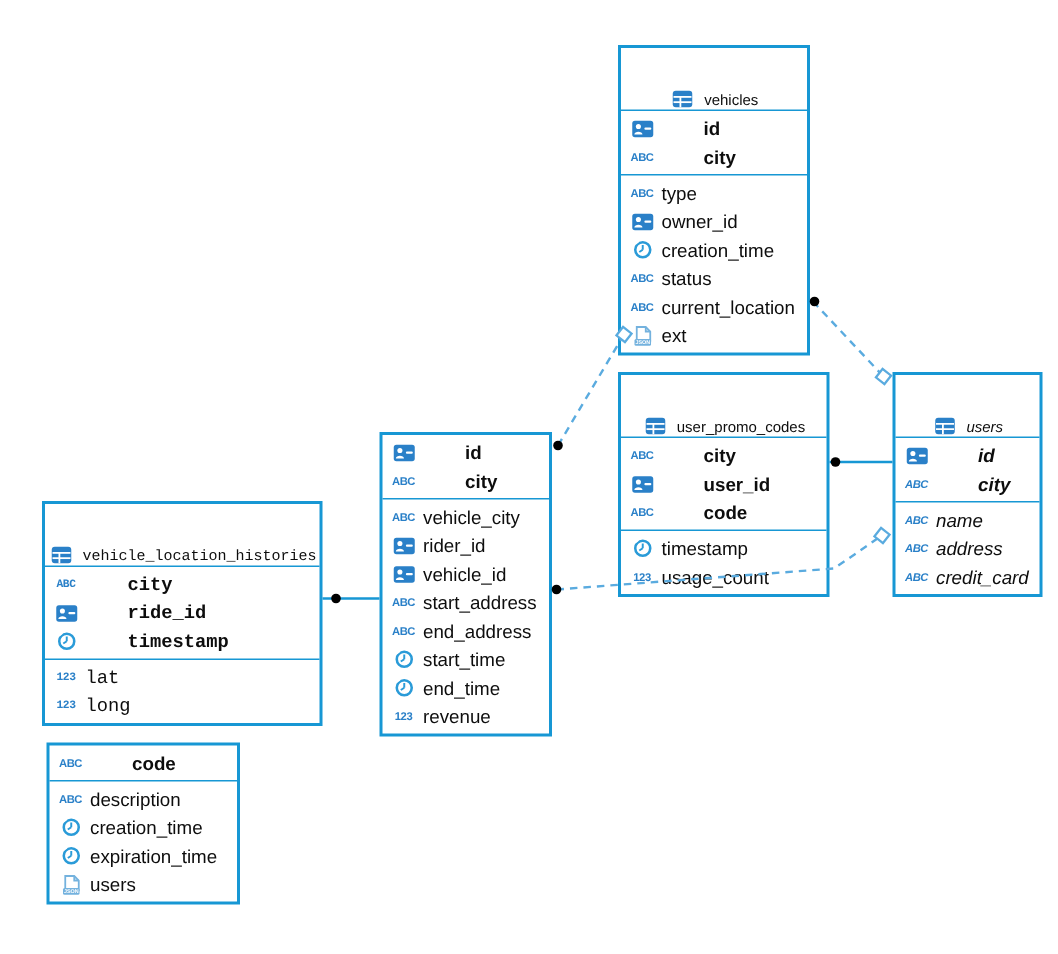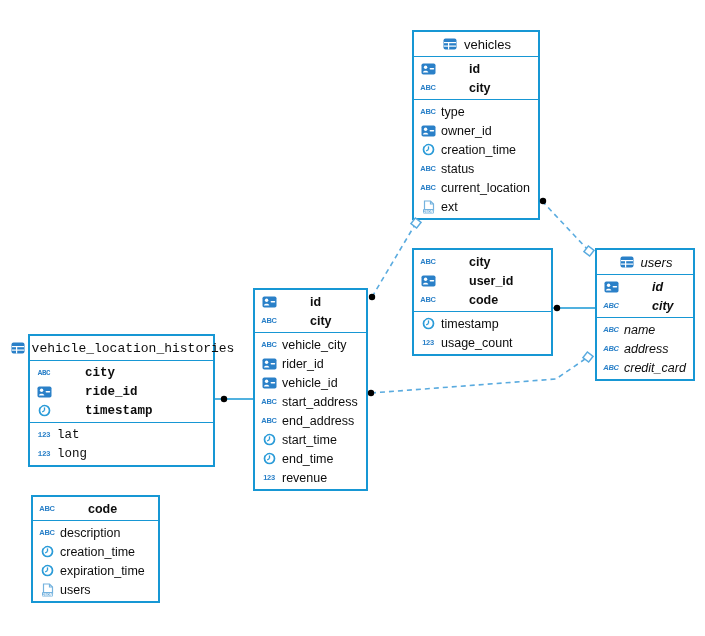--- a/index.html
+++ b/index.html
@@ -17,25 +17,26 @@
   .db-table{
     position:absolute;
     background:#ffffff;
     border:2px solid #1797d4;
     box-sizing:border-box;
     z-index:2;
     color:#0d0d0d;
   }
   .db-table-header{
     height:24px;
-    display:flex;align-items:center;justify-content:center;gap:5px;
+    display:flex;align-items:flex-end;justify-content:center;gap:5px;
     border-bottom:1.5px solid #1797d4;
-    font-size:13px;
+    font-size:10px;
     padding:0 6px;
     white-space:nowrap;
+    margin-top:17px;
   }
   .db-section{padding:2px 0;}
   .db-section.keys{border-bottom:1.5px solid #1797d4;}
   .db-section.keys .db-row{font-weight:700;gap:32px;}
   .db-row{
     height:19px;
     display:flex;align-items:center;gap:4px;
     padding:0 4px 0 5px;
     font-size:12.5px;
     white-space:nowrap;
@@ -131,20 +132,31 @@
               <path d="M8.5 1 v3 h3" fill="none" stroke="#74b2de" stroke-width="1.2"></path>
               <rect x="1" y="9" width="11" height="4.5" rx="1" fill="#74b2de"></rect>
               <text x="6.5" y="12.6" font-size="3.6" fill="#fff" text-anchor="middle" font-family="Liberation Sans, sans-serif" font-weight="bold">JSON</text>
             </svg>
           </span>
           <span>ext</span>
         </div>
       </div>
     </div>
     <div class="db-table" style="left: 412px; top: 248px; width: 141px;">
+      <div class="db-table-header">
+        <span class="type-icon">
+          <svg width="14" height="12" viewBox="0 0 14 12">
+            <rect x="0.5" y="0.5" width="13" height="11" rx="2" fill="#2a80c8"></rect>
+            <line x1="1" y1="4.6" x2="13" y2="4.6" stroke="#fff" stroke-width="1.2"></line>
+            <line x1="1" y1="8.1" x2="13" y2="8.1" stroke="#fff" stroke-width="1.2"></line>
+            <line x1="5.6" y1="4.6" x2="5.6" y2="11.5" stroke="#fff" stroke-width="1.2"></line>
+          </svg>
+        </span>
+        <span>user_promo_codes</span>
+      </div>
       <div class="db-section keys">
         <div class="db-row">
           <span class="type-icon">
             <span class="txt-glyph">ABC</span>
           </span>
           <span>city</span>
         </div>
         <div class="db-row">
           <span class="type-icon">
             <svg width="15" height="12" viewBox="0 0 15 12">

